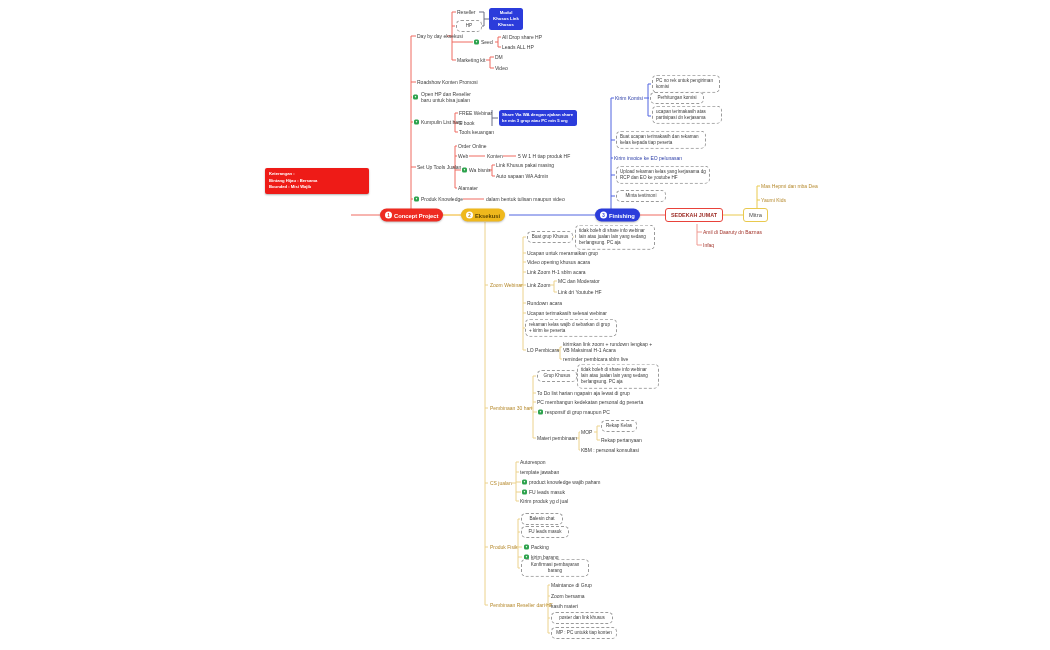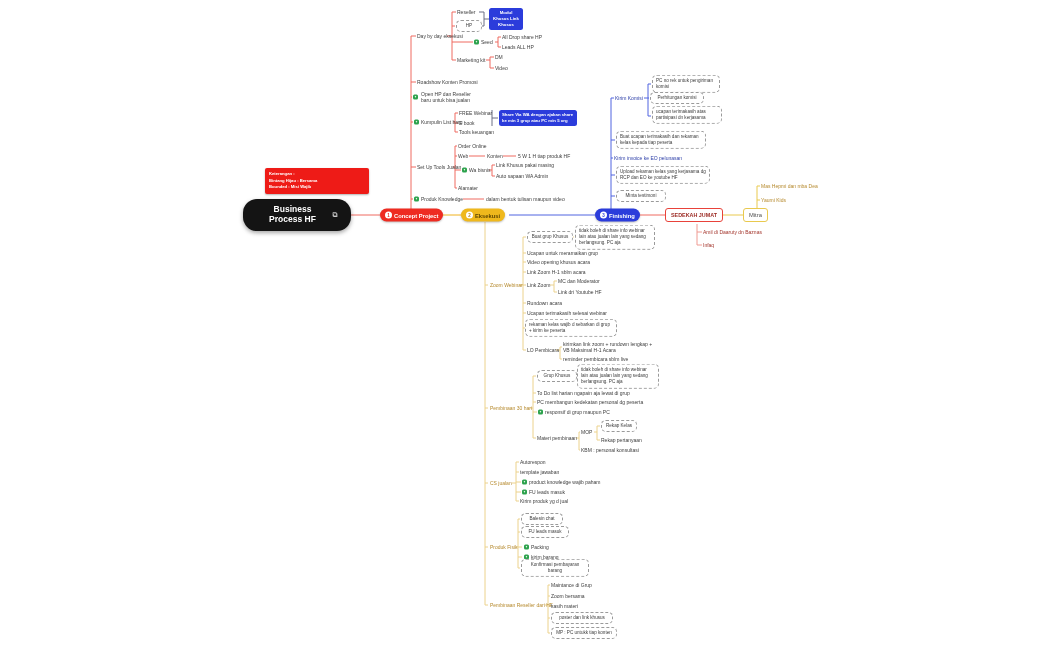--- a/index.html
+++ b/index.html
@@ -180,24 +180,20 @@
       <line x1="757" y1="186" x2="760" y2="186" stroke="#e9c94e" stroke-width="1"></line>
       <line x1="757" y1="200" x2="760" y2="200" stroke="#e9c94e" stroke-width="1"></line>
     </svg>
 
   <div id="note-box">
     <div>Keterangan :</div>
     <div>Bintang Hijau : Bersama</div>
     <div>Bounded : Misi Wajib</div>
   </div>
 
-  <div id="root-node">
-    <span class="title">Business Process HF</span>
-    <span class="ext">⧉</span>
-  </div>
   <div class="pill" style="left:380px;top:215px;background:#ee2b21;color:#fff;">
     <span class="num" style="color:#ee2b21;">1</span>
     <span>Concept Project</span>
   </div>
   <div class="pill" style="left:461px;top:215px;background:#efb81c;color:#5f4700;">
     <span class="num" style="color:#b8860b;">2</span>
     <span>Eksekusi</span>
   </div>
   <div class="pill" style="left:595px;top:215px;background:#2b3cdb;color:#fff;">
     <span class="num" style="color:#2b3cdb;">3</span>

